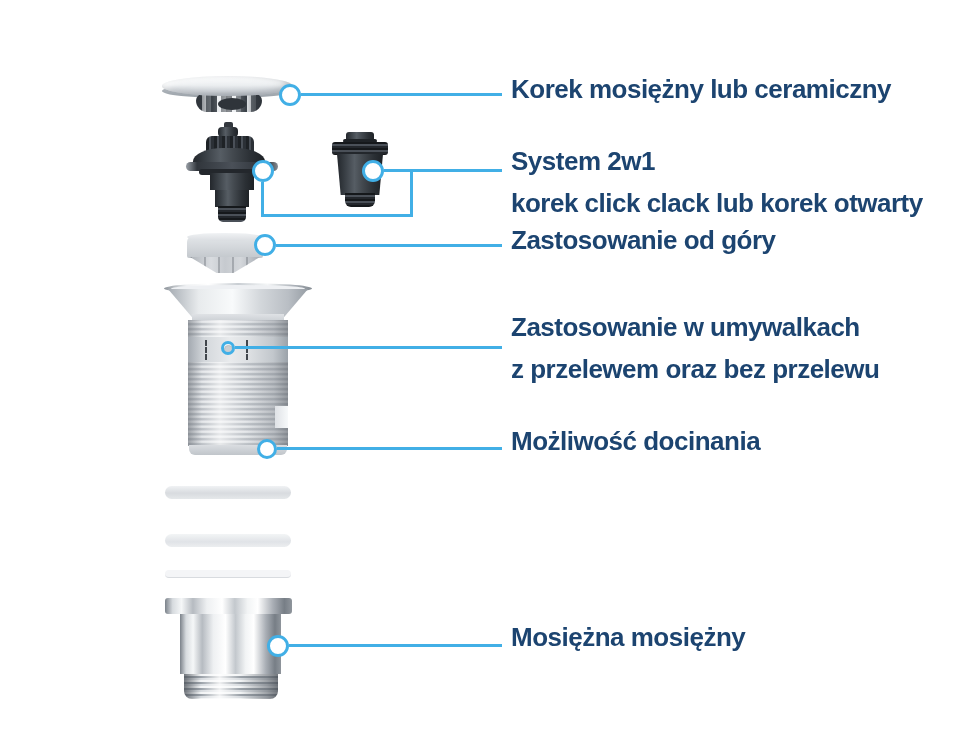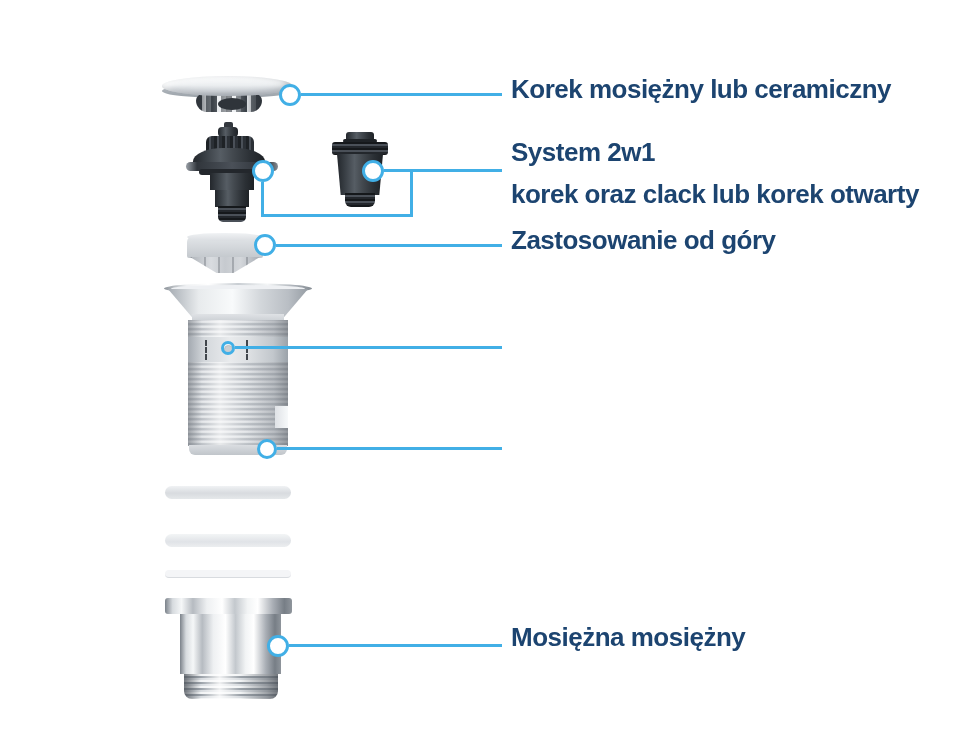--- a/index.html
+++ b/index.html
@@ -102,36 +102,43 @@
   <div class="label" style="top:68px;">
     <div>Korek mosiężny lub ceramiczny</div>
   </div>
 
   <div class="v-line" style="left:261px;top:182px;height:35px;"></div>
   <div class="h-line" style="left:261px;top:214px;width:152px;"></div>
   <div class="v-line" style="left:410px;top:169px;height:48px;"></div>
   <div class="h-line" style="left:384px;top:169px;width:118px;"></div>
   <div class="marker" style="left:252px;top:160px;width:22px;height:22px;"></div>
   <div class="marker" style="left:362px;top:160px;width:22px;height:22px;"></div>
-  <div class="label" style="top:131px;">
+  <div class="label" style="top:140px;">
     <div>System 2w1</div>
-    <div>korek oraz clack lub korek otwarty</div>
+    <div>korek click clack lub korek otwarty</div>
   </div>
 
   <div class="h-line" style="left:276px;top:244px;width:226px;"></div>
   <div class="marker" style="left:254px;top:234px;width:22px;height:22px;"></div>
   <div class="label" style="top:219px;">
     <div>Zastosowanie od góry</div>
   </div>
 
   <div class="h-line" style="left:235px;top:346px;width:267px;"></div>
   <div class="marker small" style="left:221px;top:341px;width:14px;height:14px;"></div>
+  <div class="label" style="top:306px;">
+    <div>Zastosowanie w umywalkach</div>
+    <div>z przelewem oraz bez przelewu</div>
+  </div>
 
   <div class="h-line" style="left:277px;top:447px;width:225px;"></div>
   <div class="marker" style="left:257px;top:439px;width:20px;height:20px;"></div>
+  <div class="label" style="top:420px;">
+    <div>Możliwość docinania</div>
+  </div>
 
   <div class="h-line" style="left:289px;top:644px;width:213px;"></div>
   <div class="marker" style="left:267px;top:635px;width:22px;height:22px;"></div>
   <div class="label" style="top:616px;">
     <div>Mosiężna mosiężny</div>
   </div>
 
 </div>
 
 </body></html>

